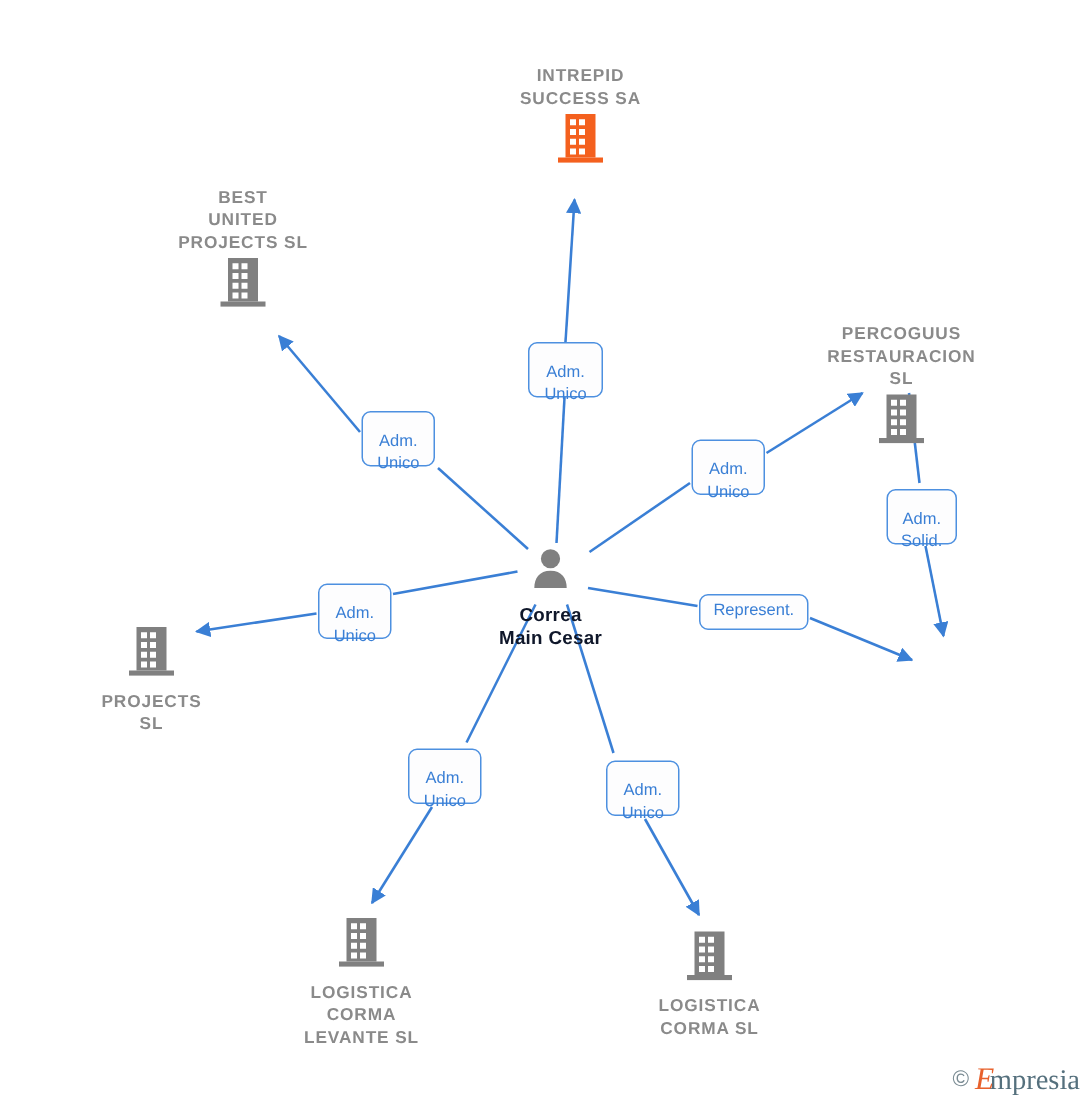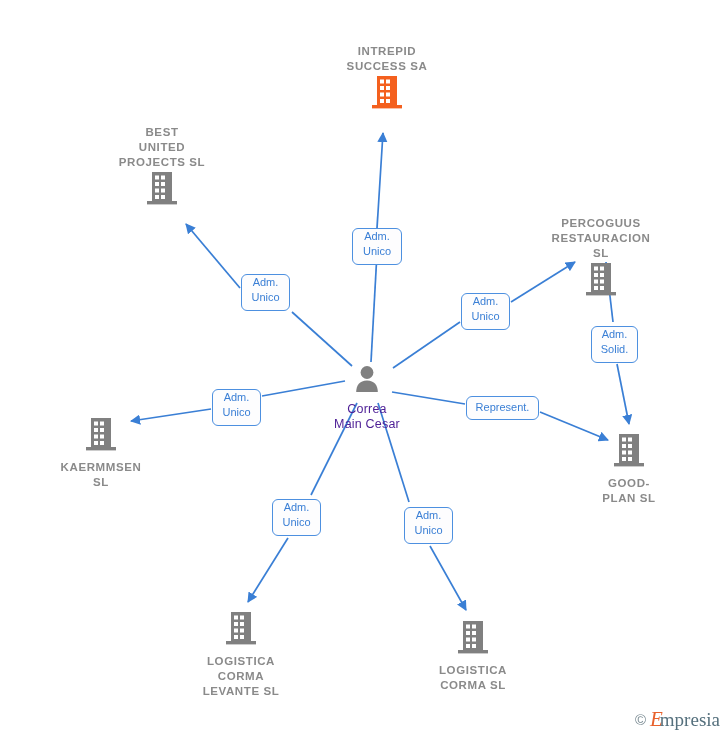--- a/index.html
+++ b/index.html
@@ -9,26 +9,26 @@
   }
   #canvas{position:absolute;left:0;top:0;width:728px;height:740px;}
   svg.edges{position:absolute;left:0;top:0;width:728px;height:740px;}
 
   .node{position:absolute;text-align:center;}
   .node .glyph{display:block;margin:0 auto;}
   .node .cap{
     font-size:11.5px;line-height:15px;color:#8a8a8a;letter-spacing:.6px;
     white-space:pre-line;font-weight:bold;
   }
-  .node.person .cap{font-weight:normal;letter-spacing:.2px;font-size:12.5px;color:#4c1d95;}
+  .node.person .cap{font-weight:bold;letter-spacing:.2px;font-size:12.5px;color:#0f172a;}
 
   .edge-label{
     position:absolute;background:#fdfdfe;border:1.4px solid #4d90e0;border-radius:6px;
     color:#3a7fd5;font-size:11px;line-height:15px;text-align:center;
-    padding:0 7px;white-space:pre-line;box-sizing:border-box;
+    padding:12px 7px;white-space:pre-line;box-sizing:border-box;
   }
   .edge-label.one{line-height:14px;padding:5px 8px;}
 
   .wm{position:absolute;right:8px;bottom:8px;display:flex;align-items:center;gap:4px;}
   .wm .c{color:#7a8b93;font-size:15px;}
   .wm .e{color:#e8612c;font-size:21px;font-style:italic;font-family:"Liberation Serif","DejaVu Serif",serif;}
   .wm .rest{color:#55707d;font-size:19px;font-family:"Liberation Serif","DejaVu Serif",serif;margin-left:-3px;}
 </style>
 </head>
 <body>
@@ -144,44 +144,24 @@
             <rect x="16" y="5.5" width="4" height="4"></rect>
           <rect x="10" y="12" width="4" height="4"></rect>
             <rect x="16" y="12" width="4" height="4"></rect>
           <rect x="10" y="18.5" width="4" height="4"></rect>
             <rect x="16" y="18.5" width="4" height="4"></rect>
           <rect x="10" y="25" width="4" height="4"></rect>
             <rect x="16" y="25" width="4" height="4"></rect>
         </g>
       </svg>
     </span>
-    <div class="cap" style="margin-top:4px;">KAERMMSEN
+    <div class="cap" style="margin-top:4px;">PROJECTS
 SL</div>
   </div>
 
-  <div class="node" style="left:559px;top:432px;width:140px;">
-    <span class="glyph">
-      <svg width="34" height="36" viewBox="0 0 34 36" xmlns="http://www.w3.org/2000/svg">
-        <rect x="7" y="2" width="20" height="29" fill="#808080"></rect>
-        <rect x="2" y="31" width="30" height="3.4" fill="#808080"></rect>
-        <g fill="#ffffff">
-          <rect x="10" y="5.5" width="4" height="4"></rect>
-            <rect x="16" y="5.5" width="4" height="4"></rect>
-          <rect x="10" y="12" width="4" height="4"></rect>
-            <rect x="16" y="12" width="4" height="4"></rect>
-          <rect x="10" y="18.5" width="4" height="4"></rect>
-            <rect x="16" y="18.5" width="4" height="4"></rect>
-          <rect x="10" y="25" width="4" height="4"></rect>
-            <rect x="16" y="25" width="4" height="4"></rect>
-        </g>
-      </svg>
-    </span>
-    <div class="cap" style="margin-top:4px;">GOOD-
-PLAN  SL</div>
-  </div>
 
   <div class="node" style="left:171px;top:610px;width:140px;">
     <span class="glyph">
       <svg width="34" height="36" viewBox="0 0 34 36" xmlns="http://www.w3.org/2000/svg">
         <rect x="7" y="2" width="20" height="29" fill="#808080"></rect>
         <rect x="2" y="31" width="30" height="3.4" fill="#808080"></rect>
         <g fill="#ffffff">
           <rect x="10" y="5.5" width="4" height="4"></rect>
             <rect x="16" y="5.5" width="4" height="4"></rect>
           <rect x="10" y="12" width="4" height="4"></rect>

